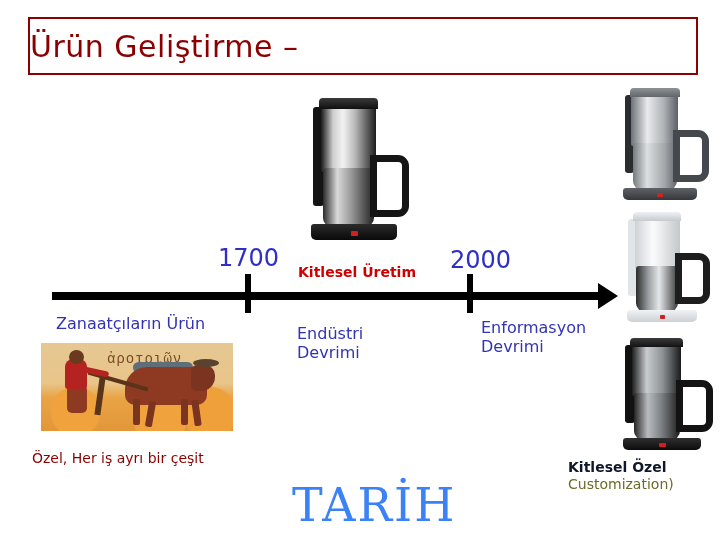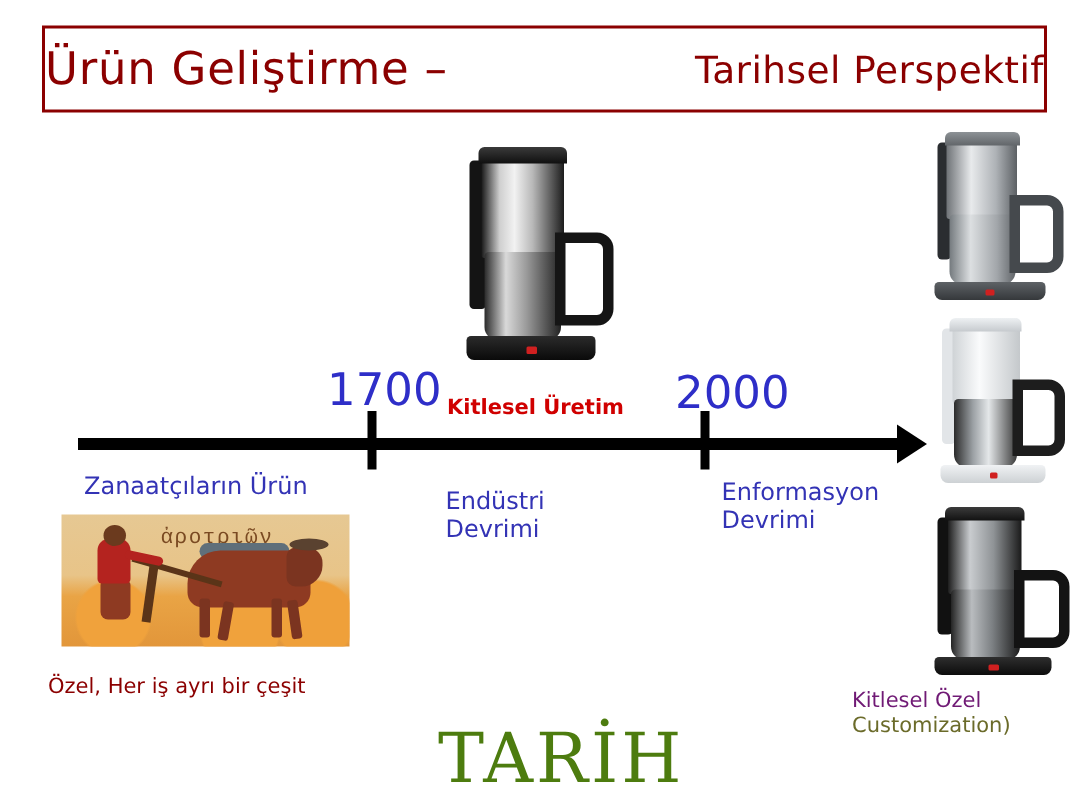--- a/index.html
+++ b/index.html
@@ -43,21 +43,21 @@
     letter-spacing: 0.3px;
   }
 
   
   #watermark {
     position: absolute;
     left: 292px;
     top: 482px;
     font-family: "DejaVu Serif", "Liberation Serif", serif;
     font-size: 46px;
-    color: #4d7c0f;
+    color: #3b82f6;
     letter-spacing: 2px;
     line-height: 1;
     user-select: none;
   }
 
   
   #timeline-axis {
     position: absolute;
     left: 52px;
     top: 292px;
@@ -80,21 +80,21 @@
     width: 6px;
     background: #000000;
   }
   #tick-1700 { left: 245px; top: 274px; height: 39px; }
   #tick-2000 { left: 467px; top: 274px; height: 39px; }
 
   
   .year-label {
     position: absolute;
     color: #2e2ec8;
-    font-size: 30px;
+    font-size: 24px;
     line-height: 1;
     white-space: nowrap;
   }
   #year-1700 { left: 218px; top: 246px; }
   #year-2000 { left: 450px; top: 248px; }
 
   
   .era-label {
     position: absolute;
     color: #3333b5;
@@ -128,23 +128,23 @@
   }
   #label-mass-custom {
     position: absolute;
     left: 568px;
     top: 459px;
     width: 150px;
     line-height: 17px;
   }
   #label-mass-custom .mc-red {
     display: block;
-    color: #701a75;
+    color: #0f172a;
     font-size: 14px;
-    font-weight: normal;
+    font-weight: bold;
   }
   #label-mass-custom .mc-olive {
     display: block;
     color: #6b6b2a;
     font-size: 14px;
   }
 
   
   .img-frame { position: absolute; }
 
@@ -332,21 +332,20 @@
   #cm-dark-bottom .spine  { background: #111111; }
   #cm-dark-bottom .carafe { background: linear-gradient(90deg,#242424 0%,#b9bcbf 30%,#7c8083 60%,#1c1c1c 100%); }
   #cm-dark-bottom .handle { border: 7px solid #131313; }
   #cm-dark-bottom .base   { background: linear-gradient(180deg,#2e2e2e,#0c0c0c); }
 </style>
 </head>
 <body>
 
 <div id="title-box">
   <span id="title-main">Ürün Geliştirme –</span>
-  <span id="title-sub">Tarihsel Perspektif</span>
 </div>
 
 <div id="watermark">TARİH</div>
 
 <div id="timeline-axis"></div>
 <div id="timeline-arrowhead"></div>
 <div class="tick" id="tick-1700"></div>
 <div class="tick" id="tick-2000"></div>
 
 <div class="year-label" id="year-1700">1700</div>

